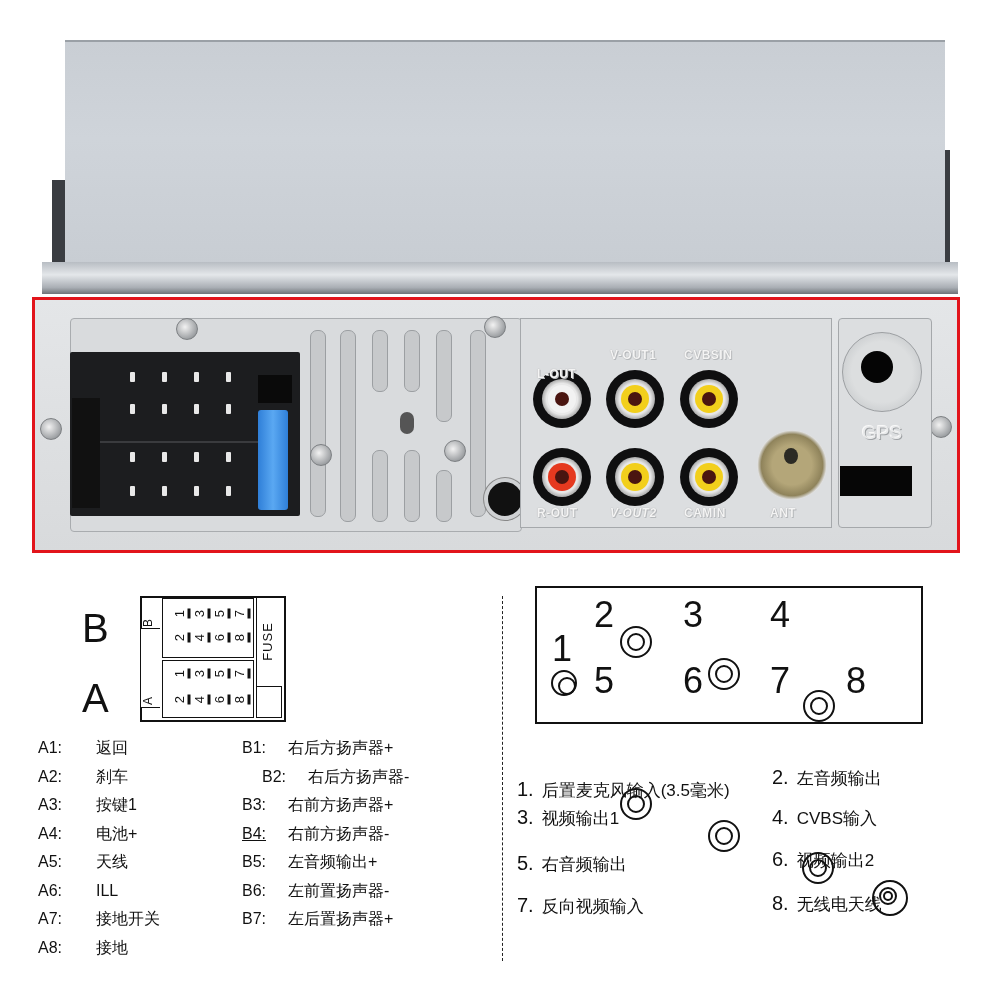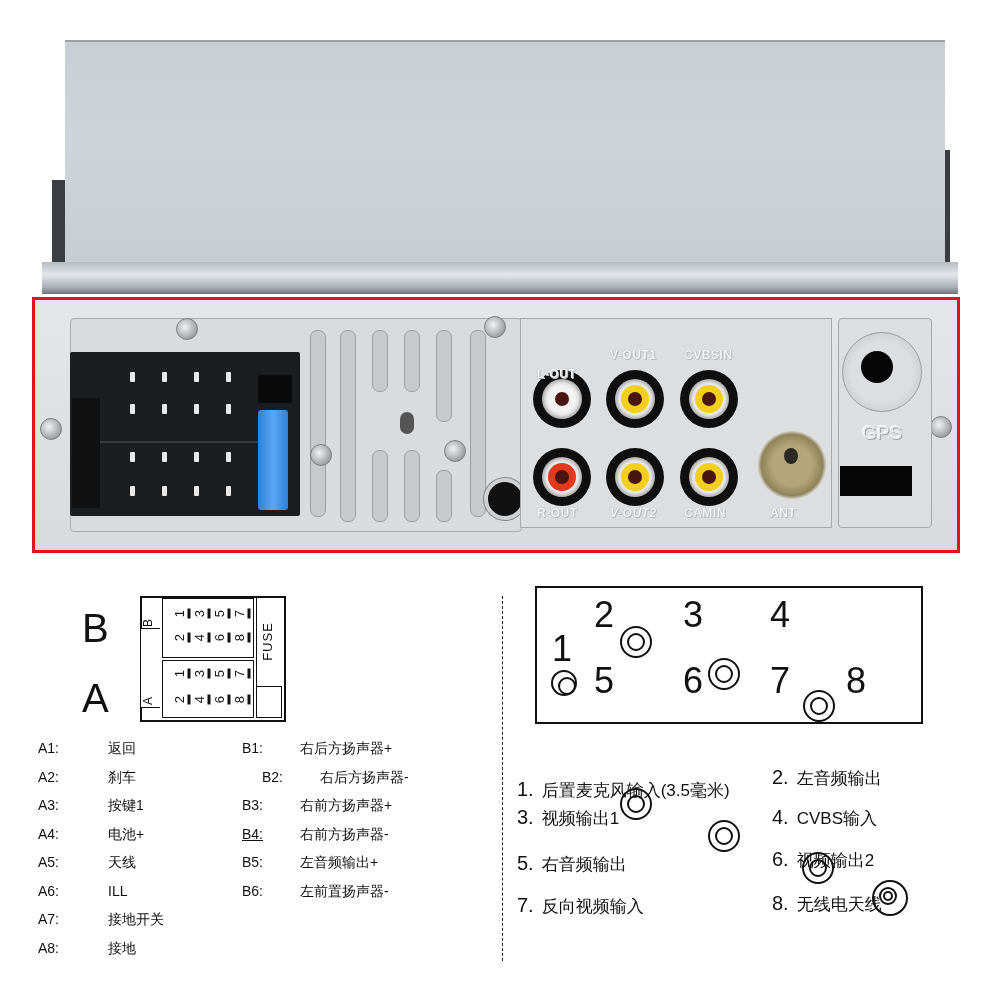--- a/index.html
+++ b/index.html
@@ -58,21 +58,21 @@
   .conn-box { left:140px; top:596px; width:142px; height:122px; border:2px solid #111; background:#fff; }
 
   .sep { left:502px; top:596px; width:0; height:365px; border-left:1px dashed #222; }
 
   .jack-box { left:535px; top:586px; width:384px; height:134px; border:2px solid #111; }
   .jnum { font-size:36px; }
   .jcirc { width:28px; height:28px; border-radius:50%; border:2px solid #111; box-sizing:border-box; position:relative; }
   .jcirc::after { content:""; position:absolute; left:5px; top:5px; width:14px; height:14px; border-radius:50%; border:2px solid #111; }
   .jcirc.big::before { content:""; position:absolute; left:9px; top:9px; width:6px; height:6px; border-radius:50%; border:2px solid #111; }
 
-  .pin-item { font-size:14px; display:flex;gap:12px; }
+  .pin-item { font-size:16px; display:flex; }
   .pin-item .k { width:58px; }
   .legend-item { font-size:17px; }
 </style>
 </head>
 <body>
 
 <div class="abs chassis-side-l"></div>
 <div class="abs chassis-side-r"></div>
 <div class="abs chassis-top"></div>
 <div class="abs chassis-lip"></div>
@@ -262,20 +262,24 @@
       <span>右前方扬声器-</span>
     </div>
     <div class="pin-item" style="height: 28.5px; line-height: 28px;">
       <span class="k" style="width: 46px;">B5:</span>
       <span>左音频输出+</span>
     </div>
     <div class="pin-item" style="height: 28.5px; line-height: 28px;">
       <span class="k" style="width: 46px;">B6:</span>
       <span>左前置扬声器-</span>
     </div>
+    <div class="pin-item" style="height: 28.5px; line-height: 28px;">
+      <span class="k" style="width: 46px;">B7:</span>
+      <span>左后置扬声器+</span>
+    </div>
   </div>
 
 <div class="abs sep"></div>
 
 <div class="abs jack-box"></div>
 <div id="jacks">
     <div class="abs jnum" style="left: 552px; top: 628px;">1</div>
     <div class="abs jcirc" style="left: 551px; top: 670px; width: 26px; height: 26px;"></div>
     <div class="abs jnum" style="left: 594px; top: 594px;">2</div>
     <div class="abs jcirc" style="left: 620px; top: 600px; width: 32px; height: 32px;"></div>

